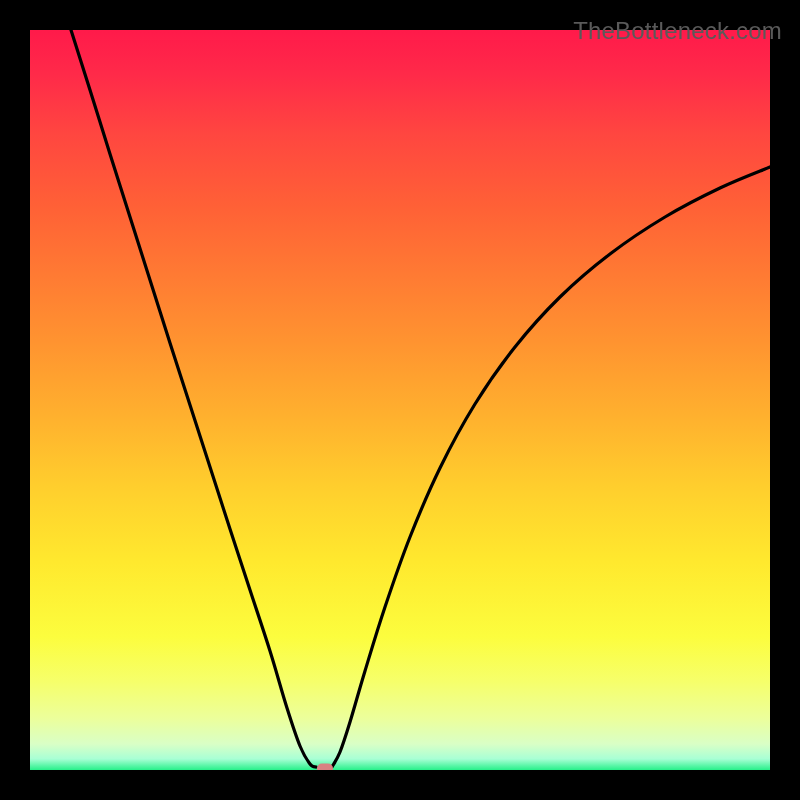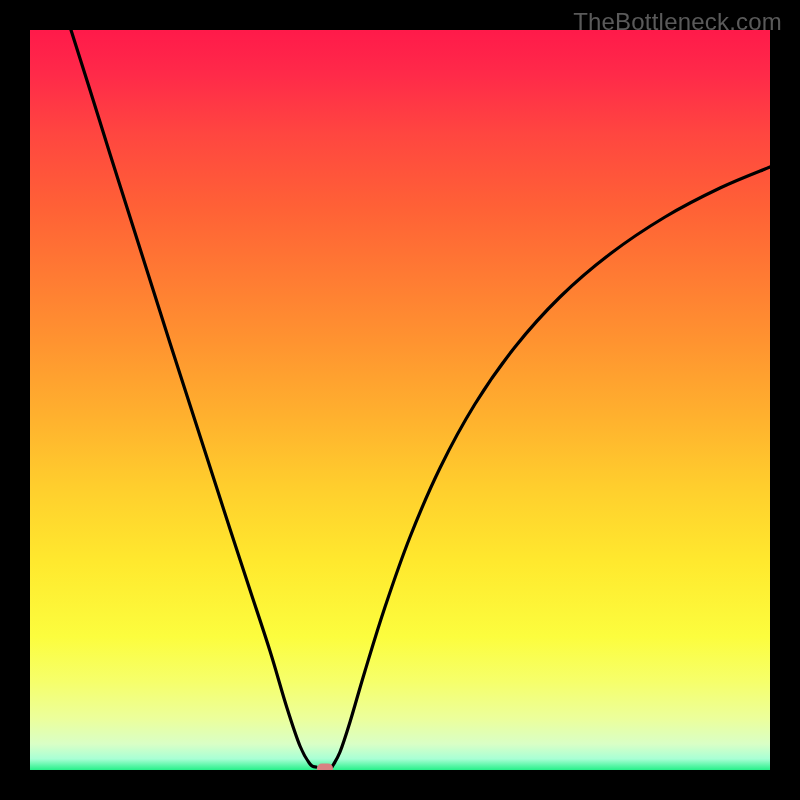--- a/index.html
+++ b/index.html
@@ -6,21 +6,21 @@
   body {
     width: 800px;
     height: 800px;
     background: #000;
     position: relative;
     overflow: hidden;
     font-family: Arial, Helvetica, sans-serif;
   }
   .watermark {
     position: absolute;
-    top: 8px;
+    top: 17px;
     right: 18px;
     color: #5a5a5a;
     font-size: 24px;
     font-weight: 400;
     letter-spacing: 0.2px;
     z-index: 20;
   }
   .plot-area {
     position: absolute;
     left: 30px;

